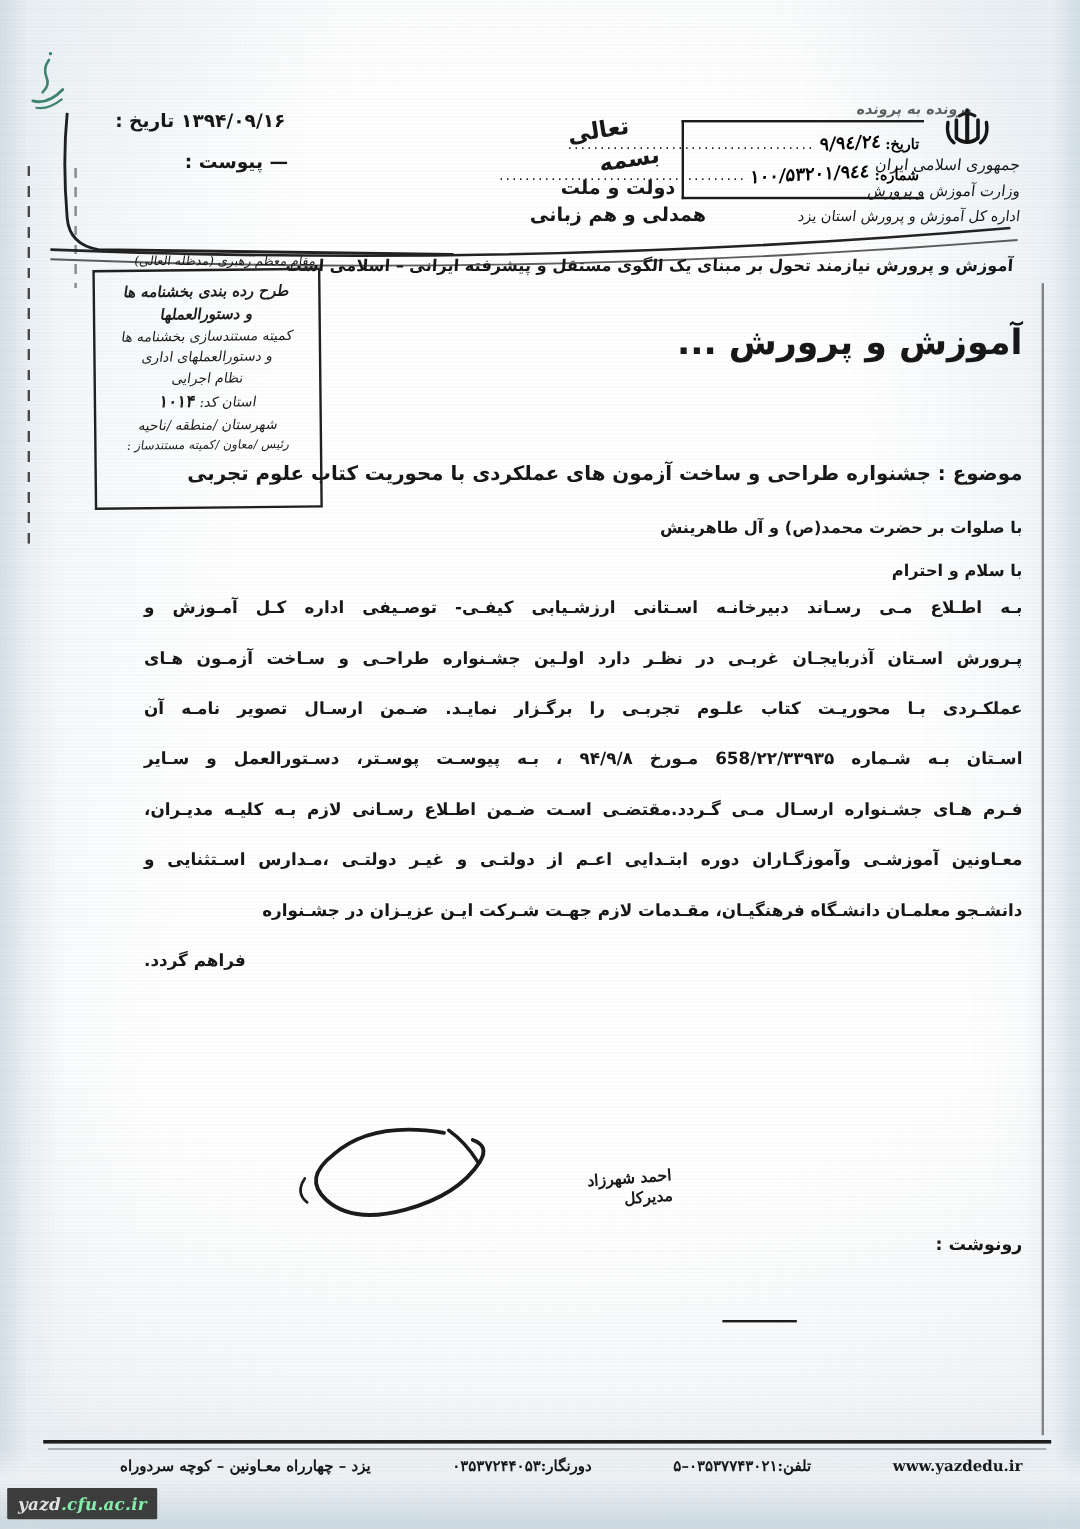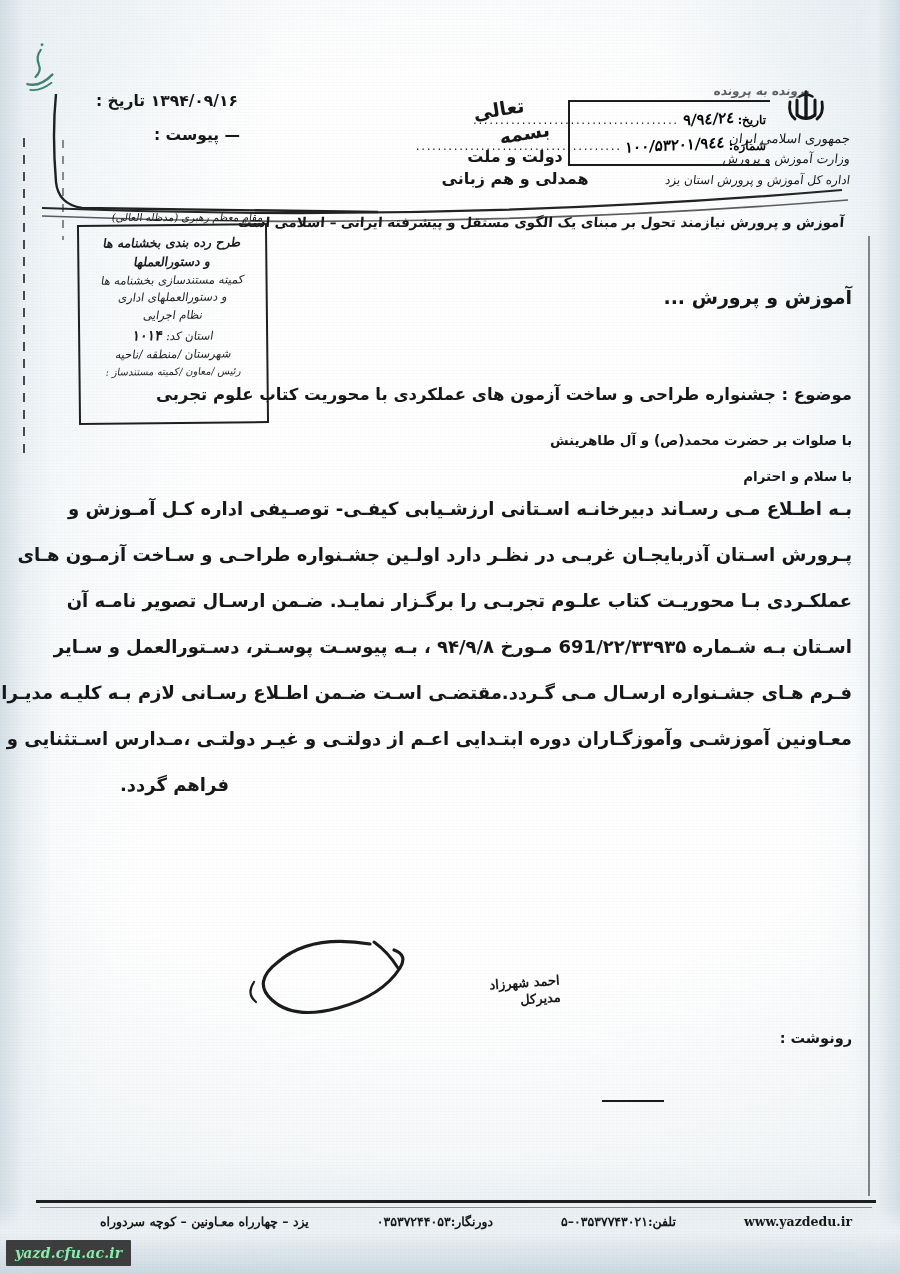--- a/index.html
+++ b/index.html
@@ -99,30 +99,30 @@
   .stampbox{position:absolute;left:78px;top:224px;width:190px;height:200px;
     border:2.4px solid #1f1f1f;padding:6px 8px 4px;box-sizing:border-box;
     font-family:"DejaVu Serif",serif;text-align:center;transform:rotate(-.6deg);}
   .stampbox .sline{font-size:11.5px;line-height:1.38;margin:2px 0;color:#1c1c1c;transform:skewX(-9deg);}
   .stampbox .sbold{font-weight:bold;font-size:12.5px;}
   .stamp-top{position:absolute;left:112px;top:211px;font-size:10.5px;
     font-family:"DejaVu Serif",serif;transform:skewX(-9deg);white-space:nowrap;}
   .code-val{font-weight:bold;font-size:14px;letter-spacing:.5px;}
 
   
-  .dept-title{position:absolute;right:48px;top:286px;font-size:19px;font-weight:bold;letter-spacing:-.5px;}
+  .dept-title{position:absolute;right:48px;top:268px;font-size:29px;font-weight:bold;letter-spacing:-.5px;}
 
   
   .subject{position:absolute;right:48px;top:385px;font-size:16.5px;font-weight:bold;white-space:nowrap;}
   .salawat{position:absolute;right:48px;top:432px;font-size:13.5px;font-weight:bold;}
   .greeting{position:absolute;right:48px;top:468px;font-size:13.5px;font-weight:bold;}
 
   
   .body{position:absolute;right:48px;left:120px;top:500px;}
-  .bline{font-size:18px;font-weight:bold;line-height:1;margin-bottom:28px;
+  .bline{font-size:14px;font-weight:bold;line-height:1;margin-bottom:28px;
     text-align:justify;text-align-last:justify;white-space:nowrap;}
   .bline.last{text-align-last:right;}
   .bline.closing{text-align:center;text-align-last:left;margin-top:2px;}
 
   
   .sig-wrap{position:absolute;left:240px;top:930px;width:320px;height:110px;}
   .sig-svg{position:absolute;left:0;top:0;}
   .sig-name{position:absolute;right:0;top:44px;text-align:right;font-family:"DejaVu Serif",serif;
     transform:rotate(-4deg);}
   .sig-name div{font-size:13px;font-weight:bold;line-height:1.34;letter-spacing:-.3px;}
@@ -140,21 +140,21 @@
     display:flex;justify-content:space-between;align-items:center;font-size:12.5px;font-weight:bold;}
   .footer .f-addr{font-family:"DejaVu Serif",serif;white-space:nowrap;}
   .footer .f-mid{font-family:"DejaVu Serif",serif;white-space:nowrap;}
   .footer .f-web{direction:ltr;font-family:"DejaVu Serif",serif;}
 
   
   .watermark{position:absolute;left:6px;bottom:8px;background:#3c3c3c;
     padding:3px 9px 4px;direction:ltr;border-radius:1px;}
   .watermark span{font-size:14px;font-weight:bold;font-style:italic;
     font-family:"DejaVu Serif",serif;letter-spacing:.2px;}
-  .wm-a{color:#86efac;}
+  .wm-a{color:#e5e5e5;}
   .wm-b{color:#86efac;}
 
   
   .body-frame{position:absolute;right:30px;top:236px;width:2px;height:960px;background:#2a2a2a;opacity:.55;}
 </style>
 </head>
 <body>
 
 <div class="page">
 
@@ -258,23 +258,24 @@
   <div class="dept-title ink">آموزش و پرورش ...</div>
 
   <div class="subject ink">موضوع : جشنواره طراحی و ساخت آزمون های عملکردی با محوریت کتاب علوم تجربی</div>
   <div class="salawat ink">با صلوات بر حضرت محمد(ص) و آل طاهرینش</div>
   <div class="greeting ink">با سلام و احترام</div>
 
   <div class="body">
     <div class="bline ink">بـه اطـلاع مـی رسـاند دبیرخانـه اسـتانی ارزشـیابی کیفـی- توصـیفی اداره کـل آمـوزش و</div>
     <div class="bline ink">پـرورش اسـتان آذربایجـان غربـی در نظـر دارد اولـین جشـنواره طراحـی و سـاخت آزمـون هـای</div>
     <div class="bline ink">عملکـردی بـا محوریـت کتاب علـوم تجربـی را برگـزار نمایـد. ضـمن ارسـال تصویر نامـه آن</div>
-    <div class="bline ink">اسـتان بـه شـماره 691/۲۲/۳۳۹۳۵ مـورخ ۹۴/۹/۸ ، بـه پیوسـت پوسـتر، دسـتورالعمل و سـایر</div>
+    <div class="bline ink">اسـتان بـه شـماره 658/۲۲/۳۳۹۳۵ مـورخ ۹۴/۹/۸ ، بـه پیوسـت پوسـتر، دسـتورالعمل و سـایر</div>
     <div class="bline ink">فـرم هـای جشـنواره ارسـال مـی گـردد.مقتضـی اسـت ضـمن اطـلاع رسـانی لازم بـه کلیـه مدیـران،</div>
     <div class="bline ink">معـاونین آموزشـی وآموزگـاران دوره ابتـدایی اعـم از دولتـی و غیـر دولتـی ،مـدارس اسـتثنایی و</div>
+    <div class="bline ink last">دانشـجو معلمـان دانشـگاه فرهنگیـان، مقـدمات لازم جهـت شـرکت ایـن عزیـزان در جشـنواره</div>
     <div class="bline ink closing">فراهم گردد.</div>
   </div>
 
   <div class="body-frame"></div>
 
   <div class="sig-wrap">
     <svg class="sig-svg" width="320" height="110" viewBox="0 0 320 110" fill="none" aria-hidden="true">
       <path d="M130 14 q-60 -10 -92 18 q-26 20 -6 38 q22 20 66 8 q44 -12 62 -40 q8 -13 -6 -18" stroke="#1a1a1a" stroke-width="3.2" fill="none" stroke-linecap="round"></path>
       <path d="M134 12 q14 10 24 26" stroke="#1a1a1a" stroke-width="3" fill="none" stroke-linecap="round"></path>
       <path d="M14 52 q-8 12 2 20" stroke="#1a1a1a" stroke-width="2.2" fill="none" stroke-linecap="round"></path>

